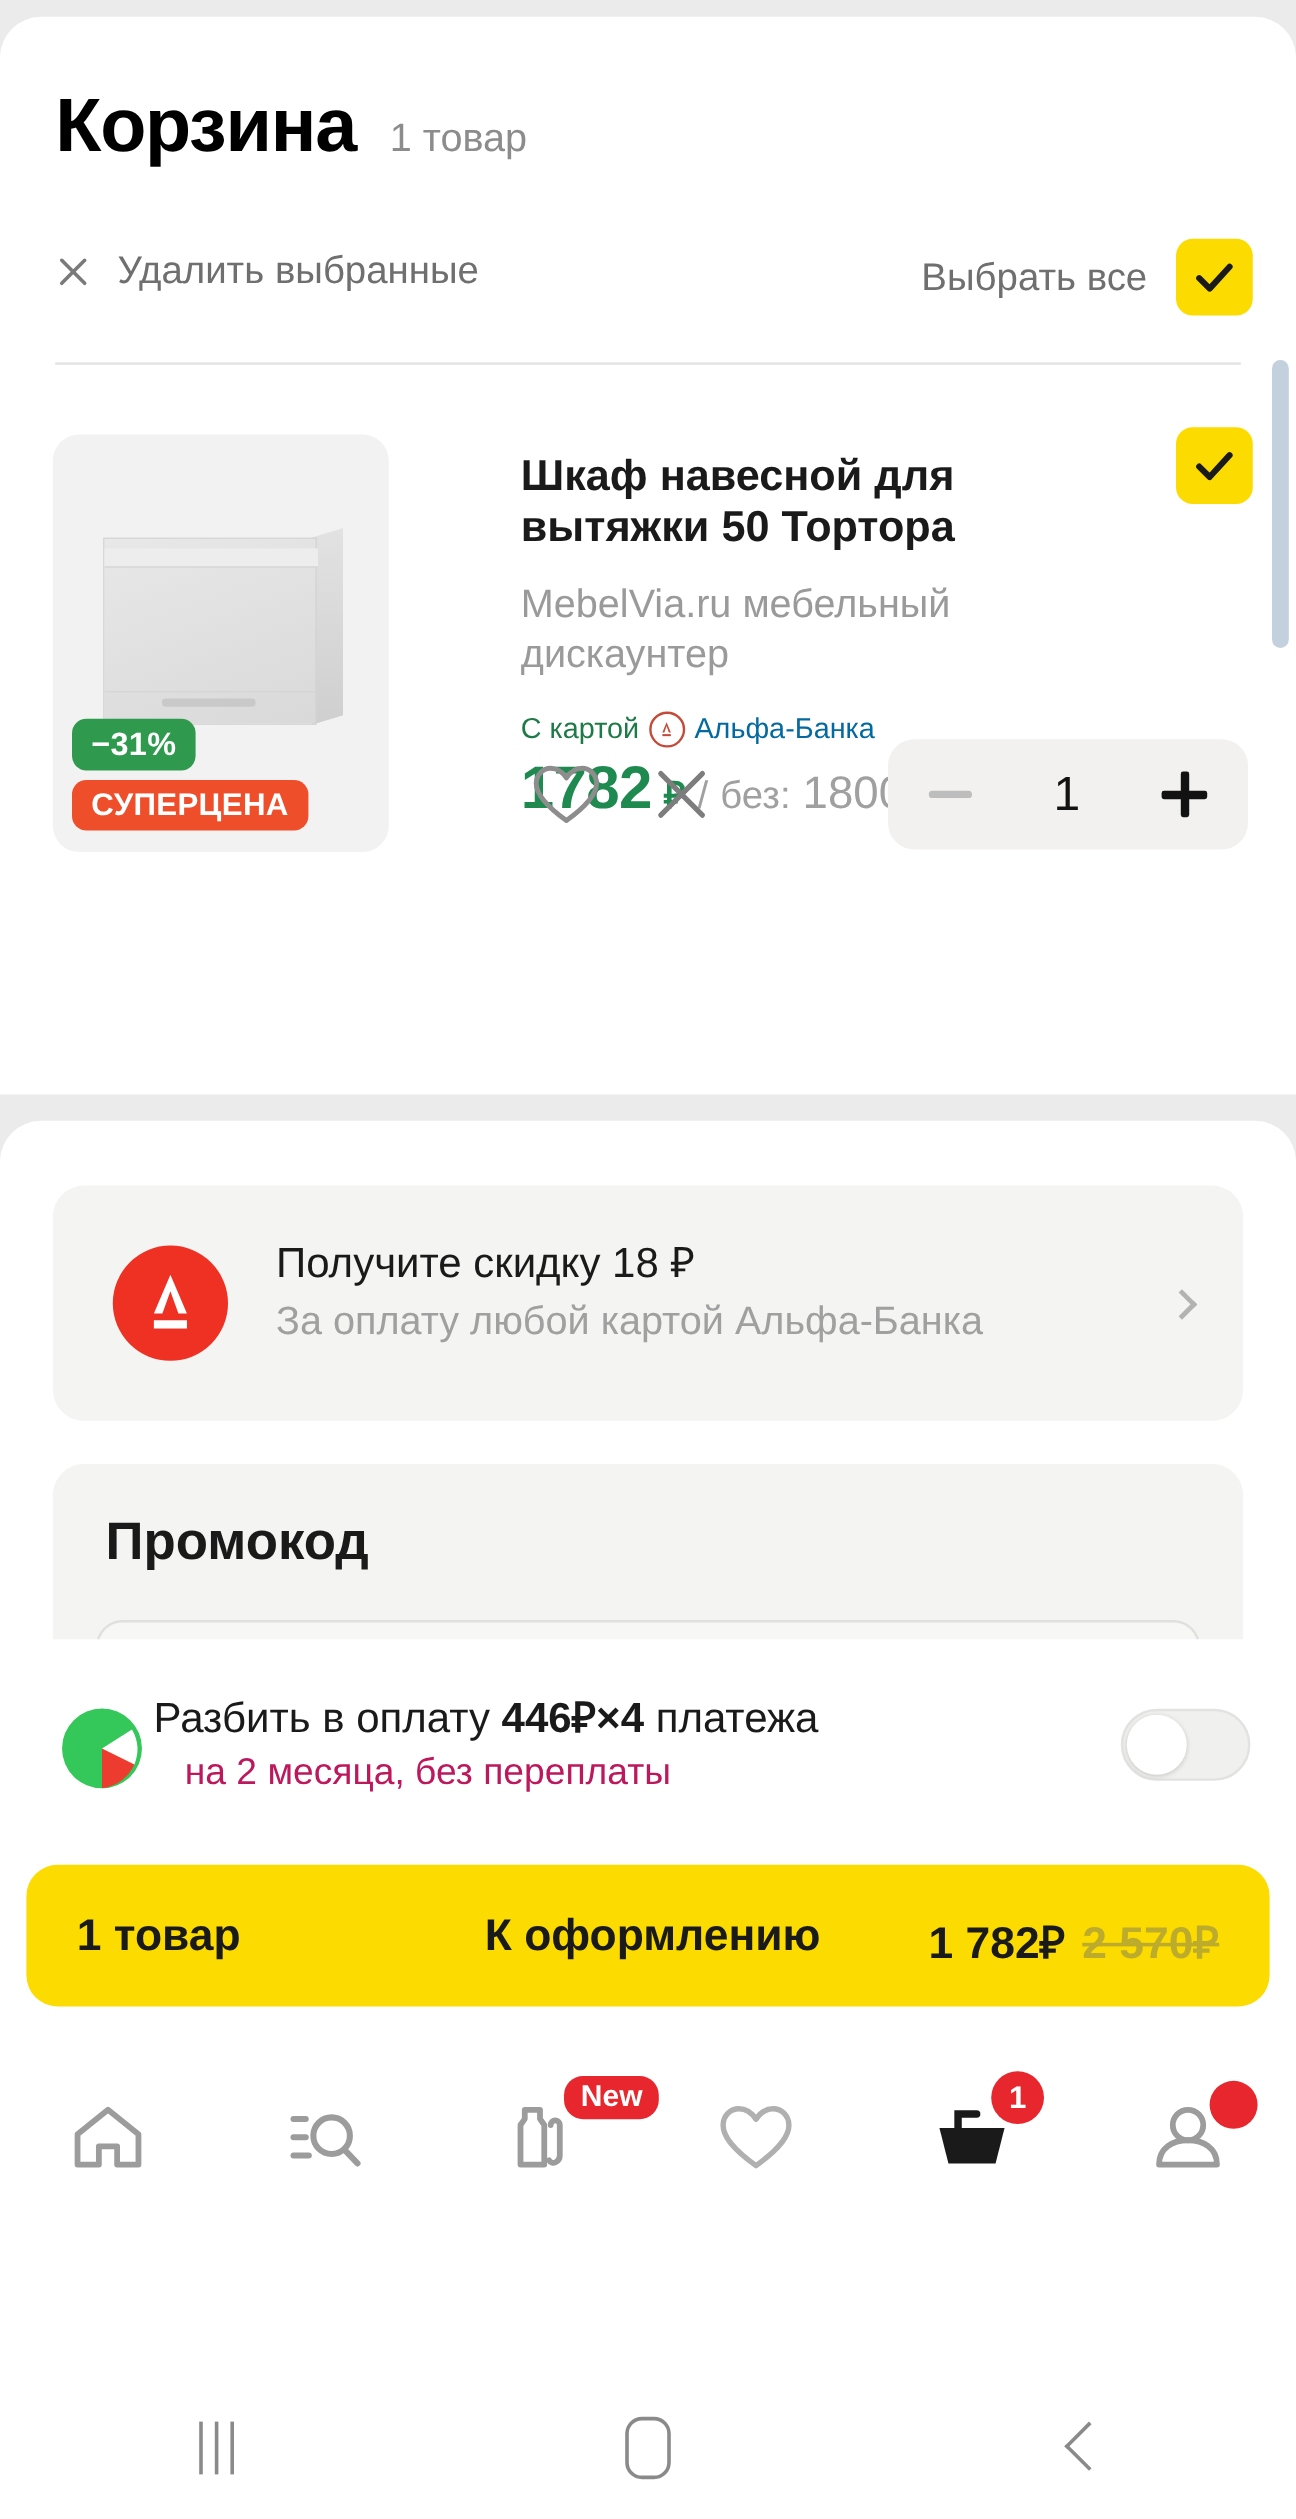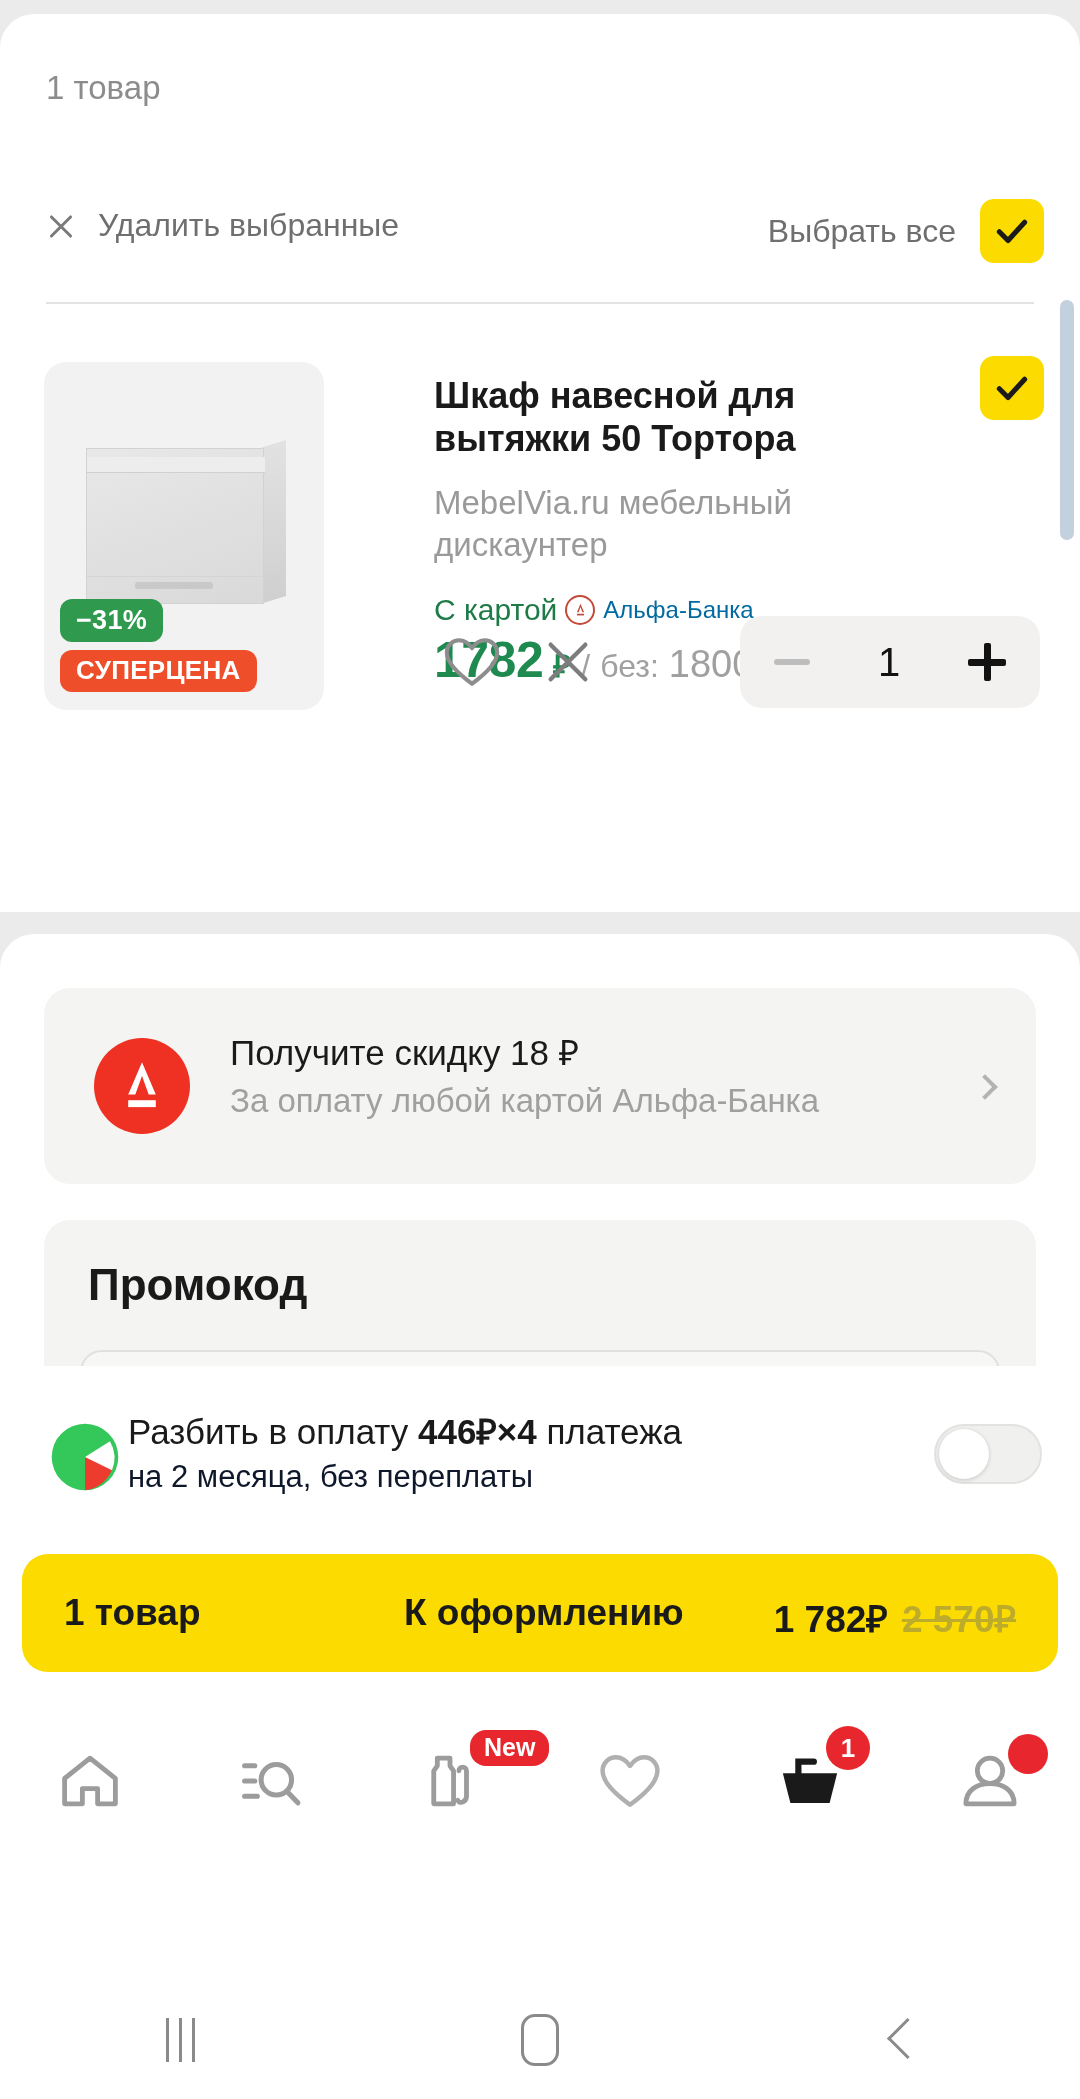--- a/index.html
+++ b/index.html
@@ -76,21 +76,21 @@
     font-size: 27px; font-weight: 700; color:#fff; border-radius: 12px;
     padding: 6px 16px; line-height: 1.15; letter-spacing: .3px;
   }
   .badge-disc { background: #2f9a4e; }
   .badge-super { background: #ef4e2a; font-size: 26px; }
 
   .pinfo { position: absolute; left: 434px; top: 42px; width: 510px; }
   .pname { font-size: 36px; font-weight: 700; color: #1a1a1a; line-height: 1.2; }
   .pshop { font-size: 33px; color: #9a9a9a; line-height: 1.25; margin-top: 22px; }
   .pcard-line { display: flex; align-items: center; gap: 8px; margin-top: 28px; }
-  .pcard-green { font-size: 30px; color: #1e7a47; }
+  .pcard-green { font-size: 24px; color: #1e7a47; }
   .alfa-mini {
     width: 30px; height: 30px; border-radius: 50%; border: 2px solid #c34b3a;
     display:flex; align-items:center; justify-content:center; flex: none;
   }
   .alfa-mini svg { width: 17px; height: 17px; display:block; }
   .pcard-red { font-size: 24px; color: #0369a1; }
   .price-line { display: flex; align-items: baseline; gap: 10px; margin-top: 4px; }
   .price-now { font-size: 50px; font-weight: 700; color: #1e8a4f; letter-spacing: -.5px; }
   .price-rub { font-size: 31px; font-weight: 700; color: #1e8a4f; }
   .price-sep { font-size: 32px; color: #a0a0a0; }
@@ -154,21 +154,21 @@
   .bottom-sheet {
     position:absolute; left:0; bottom: 0; width:1080px; height: 733px;
     background: #fff; border-radius: 34px 34px 0 0;
   }
   .split-row { position:absolute; left: 0; top: 32px; width: 1080px; height: 130px; }
   .split-logo { position:absolute; left: 48px; top: 22px; width: 74px; height: 74px; }
   .split-logo svg { display:block; }
   .split-txt { position:absolute; left: 128px; top: 10px; width: 790px; }
   .split-title { font-size: 35px; color:#1a1a1a; line-height: 1.35; }
   .split-title b { font-weight: 700; }
-  .split-sub { font-size: 31px; color:#0f172a; line-height:1.3; margin-top: 2px; }
+  .split-sub { font-size: 31px; color:#be185d; line-height:1.3; margin-top: 2px; margin-left: 26px; }
   .toggle {
     position:absolute; right: 38px; top: 26px; width: 108px; height: 60px;
     background:#f0f0ee; border: 2px solid #e2e2e0; border-radius: 30px;
   }
   .toggle-knob {
     position:absolute; left: 3px; top: 3px; width: 50px; height: 50px;
     background:#fff; border-radius: 50%; box-shadow: 0 1px 4px rgba(0,0,0,.18);
   }
 
   .checkout-btn {
@@ -212,20 +212,21 @@
   }
 </style>
 </head>
 <body>
 
 <div class="phone">
 
   <div class="top-card">
 
     <div class="header-row">
+      <div class="title">Корзина</div>
       <div class="title-count">1 товар</div>
     </div>
 
     <div class="actions-row">
       <div class="del-wrap">
         <span class="x-small"></span>
         <span class="del-label">Удалить выбранные</span>
       </div>
       <div class="selall-wrap">
         <span class="selall-label">Выбрать все</span>

